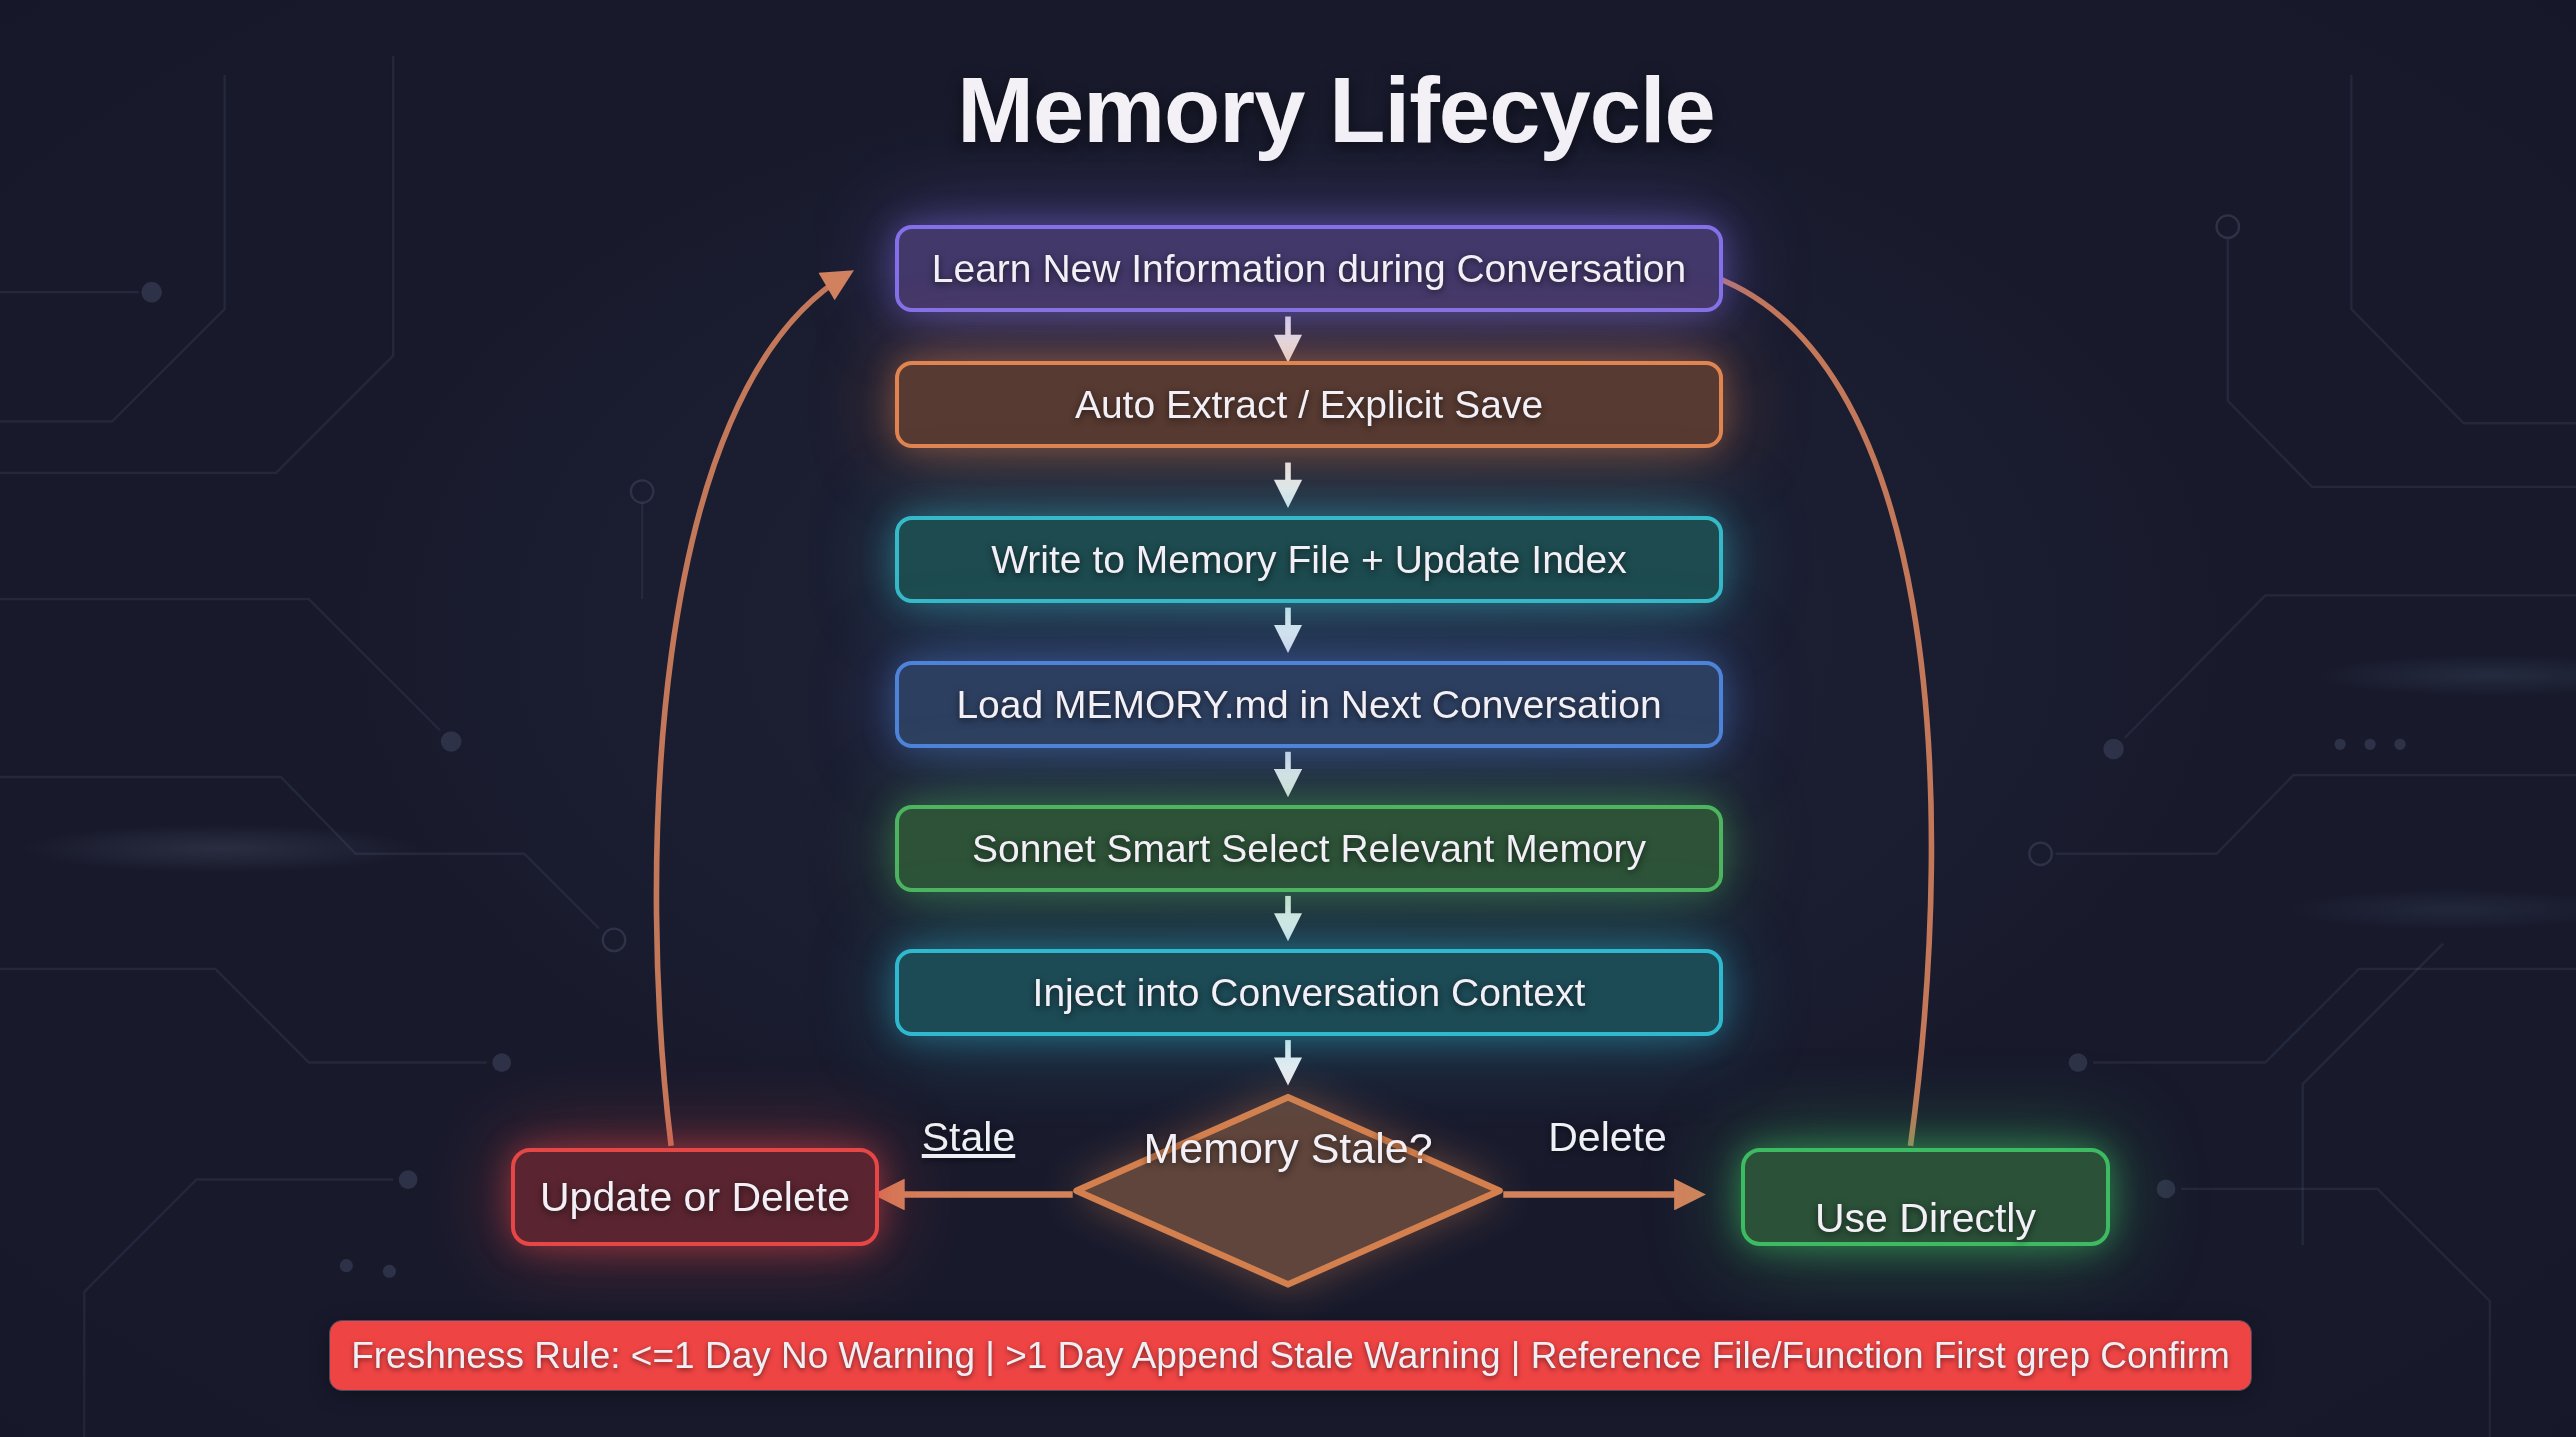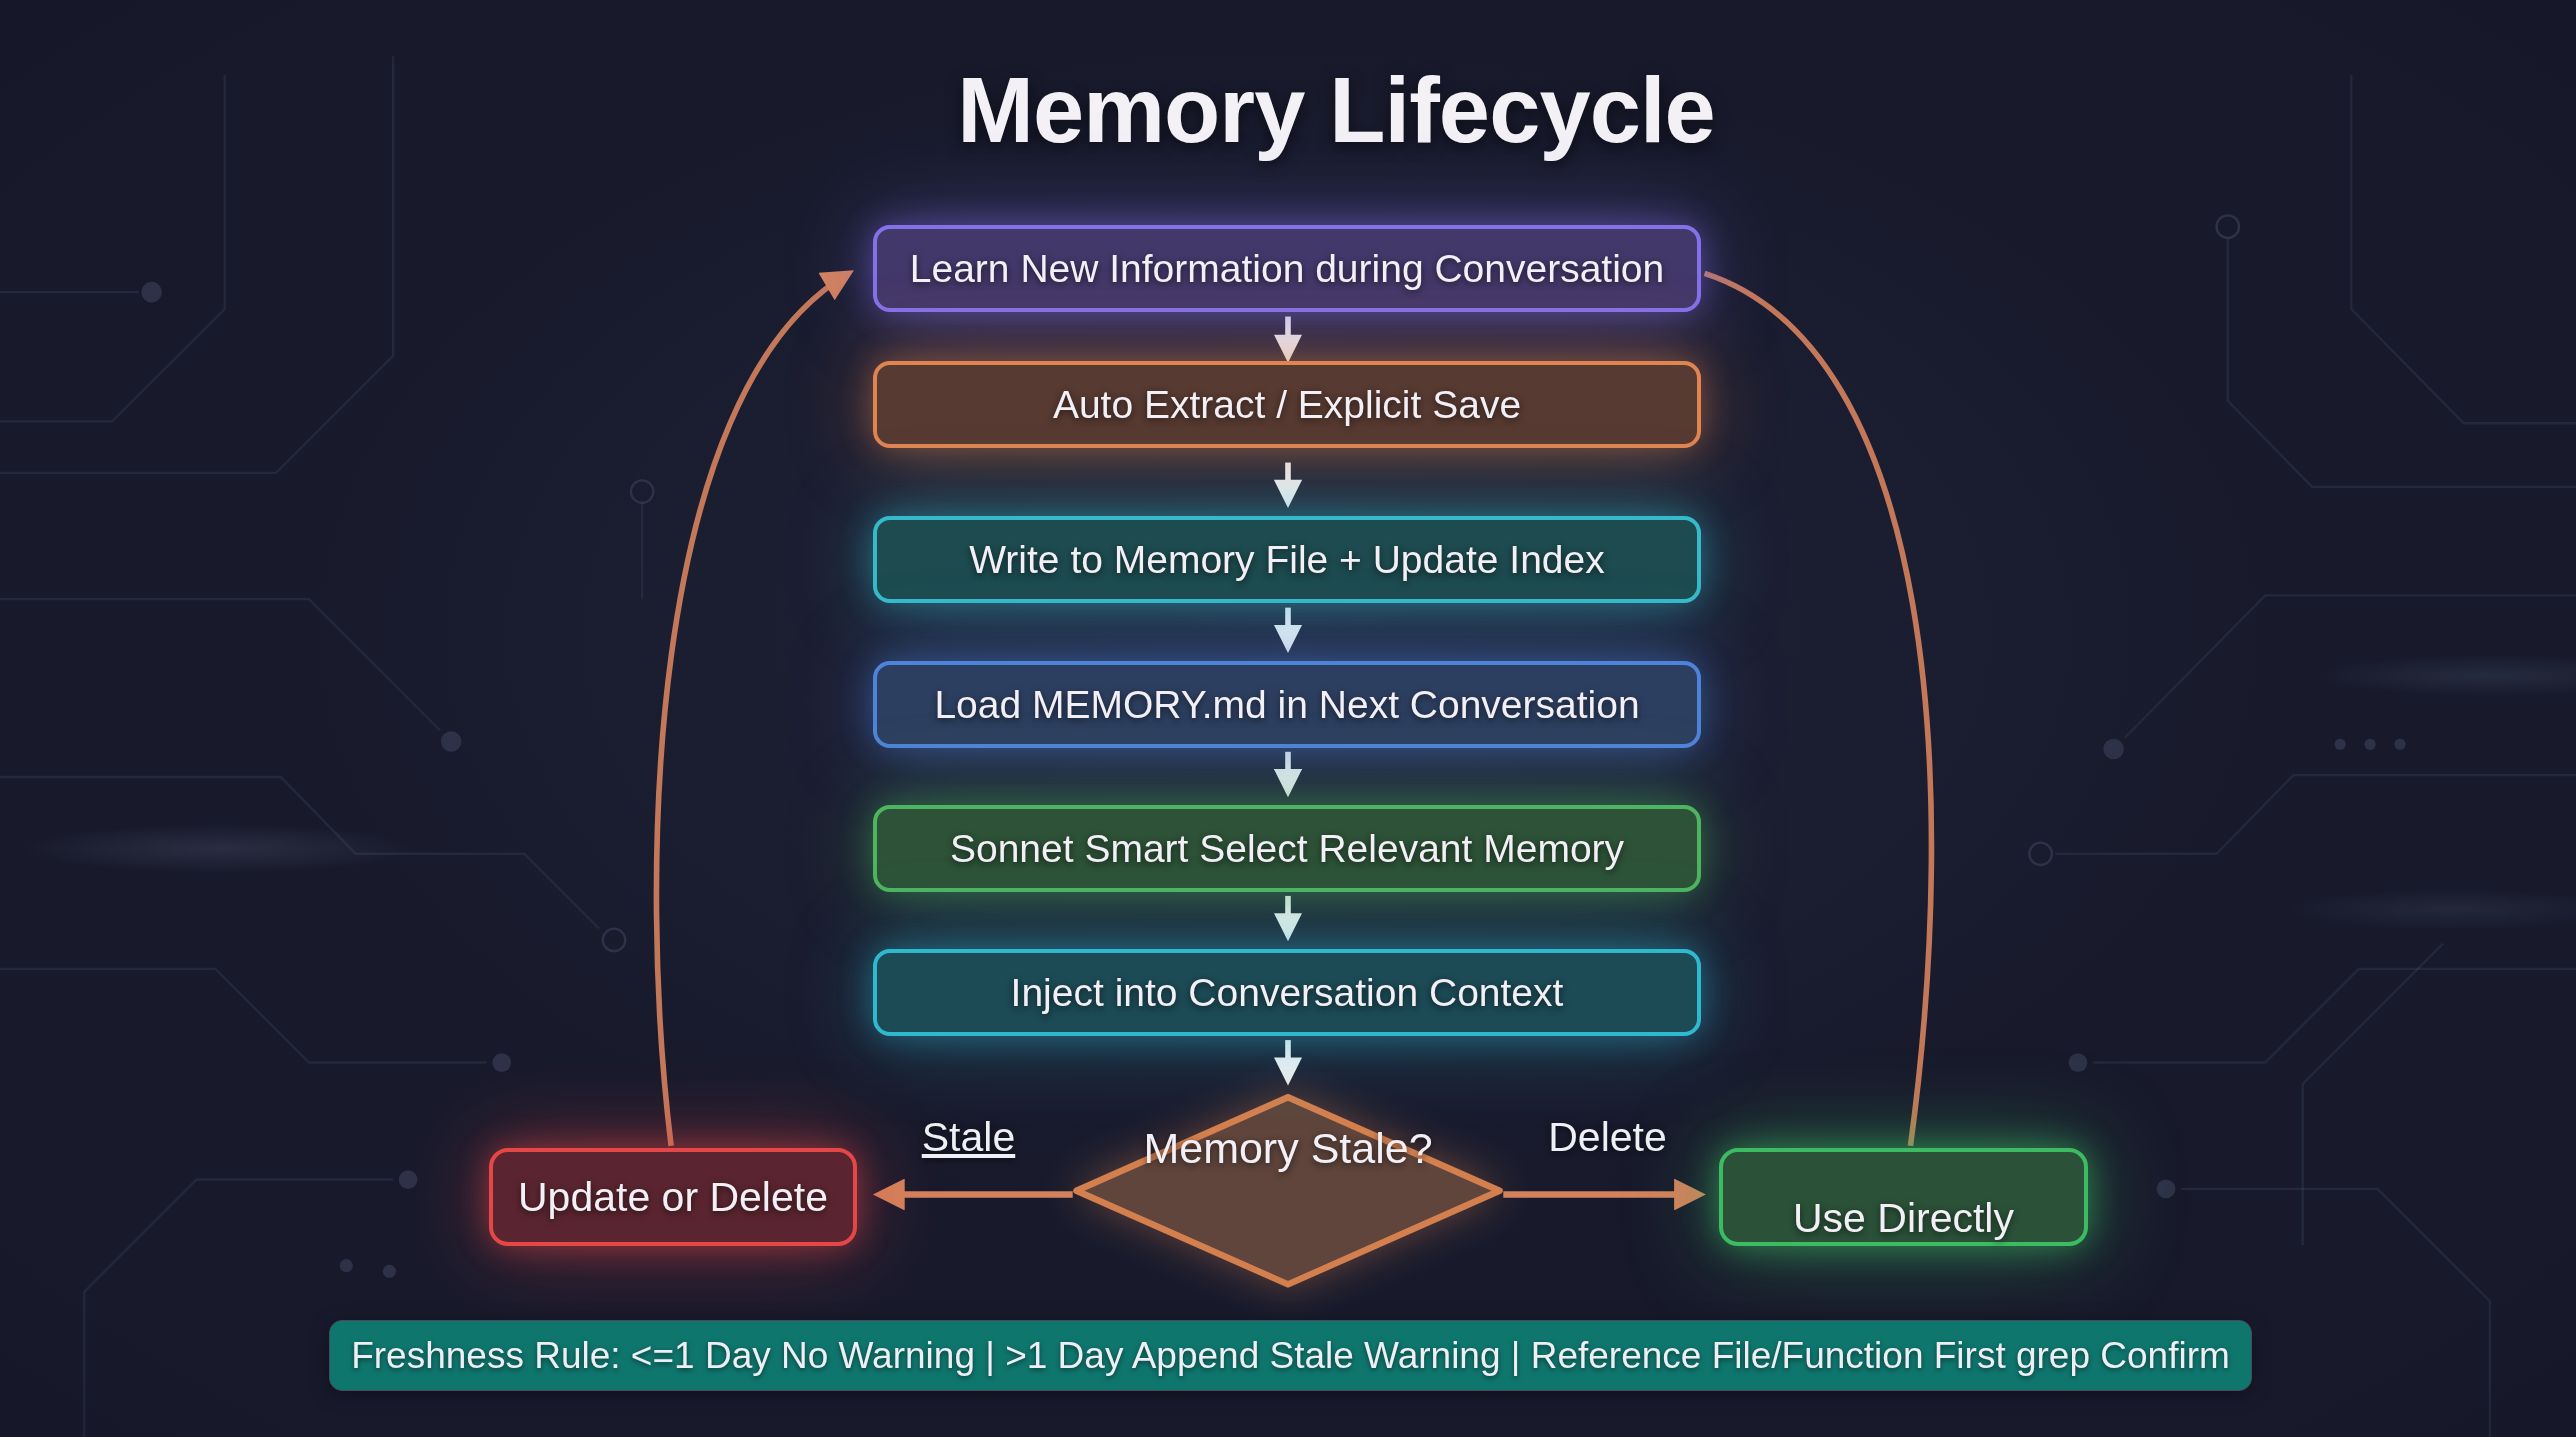--- a/index.html
+++ b/index.html
@@ -31,41 +31,42 @@
     text-shadow:0 3.7px 15px rgba(0,0,0,0.55);
     padding-left:48px;
   }
 
   .node{
     position:absolute;display:flex;align-items:center;justify-content:center;
     border:4.7px solid var(--bc,#888);background:var(--fill,#333);
     border-radius:17px;color:#f2f0f6;text-align:center;
     box-shadow:0 0 32px var(--glow,rgba(255,255,255,0.2)), 0 0 84px var(--glow,rgba(255,255,255,0.12));
     text-shadow:0 1.9px 7.5px rgba(0,0,0,0.6);
+    margin-left:22px;
   }
   .step{left:873px;width:820px;height:79px;font-size:39px;}
   .side{height:90px;font-size:41px;border-radius:19px;}
   .side.stale{left:489px;width:360px;top:1148px;}
   .side.fresh{left:1719px;width:361px;top:1148px;align-items:flex-end;}
 
   .edge-label{
     position:absolute;width:281px;text-align:center;font-size:41px;color:#eef0f5;
     text-shadow:0 1.9px 7.5px rgba(0,0,0,0.6);
   }
   .edge-label.stale{left:828px;top:1114px;text-decoration:underline;}
   .edge-label.fresh{left:1467px;top:1114px;}
 
   .decision-label{
     position:absolute;left:1101px;top:1124px;width:374px;text-align:center;
     font-size:43px;color:#f2f0f6;text-shadow:0 1.9px 7.5px rgba(0,0,0,0.6);
   }
 
   .footer-bar{
     position:absolute;left:329px;top:1320px;width:1921px;height:69px;
-    border:1.9px solid #454a60;border-radius:13px;background:#0f766e;
+    border:1.9px solid #454a60;border-radius:13px;background:#ef4444;
     display:flex;align-items:center;justify-content:center;
     font-size:37px;color:#edeff4;text-shadow:0 1.9px 5.6px rgba(0,0,0,0.5);
     box-shadow:0 3.7px 19px rgba(0,0,0,0.35);
   }
 
   .conn{stroke-width:6;fill:none;}
   .conn.white{stroke:var(--arrow-white,#f3f3f6);}
   .conn.orange{stroke:var(--connector,#c4785a);}
   .conn.orange-b{stroke:var(--connector-bright,#d4825c);stroke-width:7;}
   .circuit path,.circuit line{stroke:#7f88ad;stroke-opacity:0.13;stroke-width:2.5;fill:none;}

